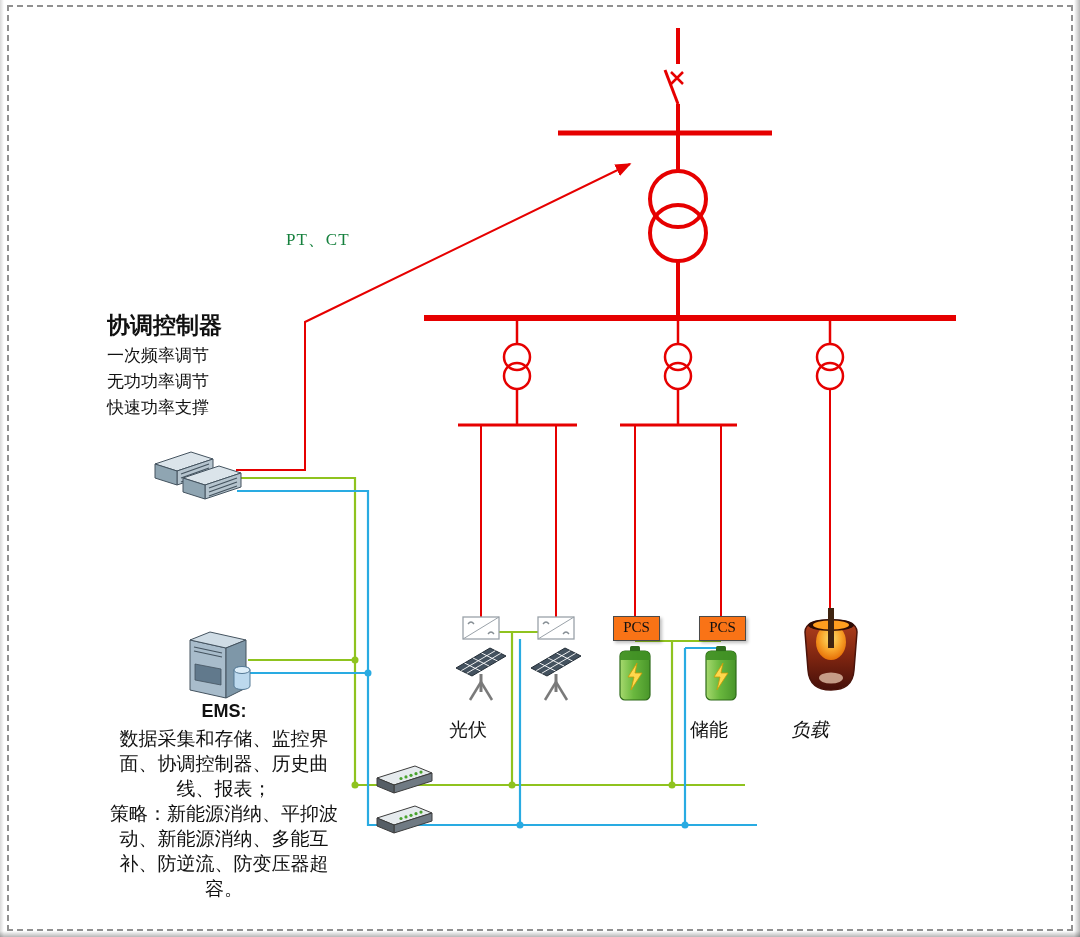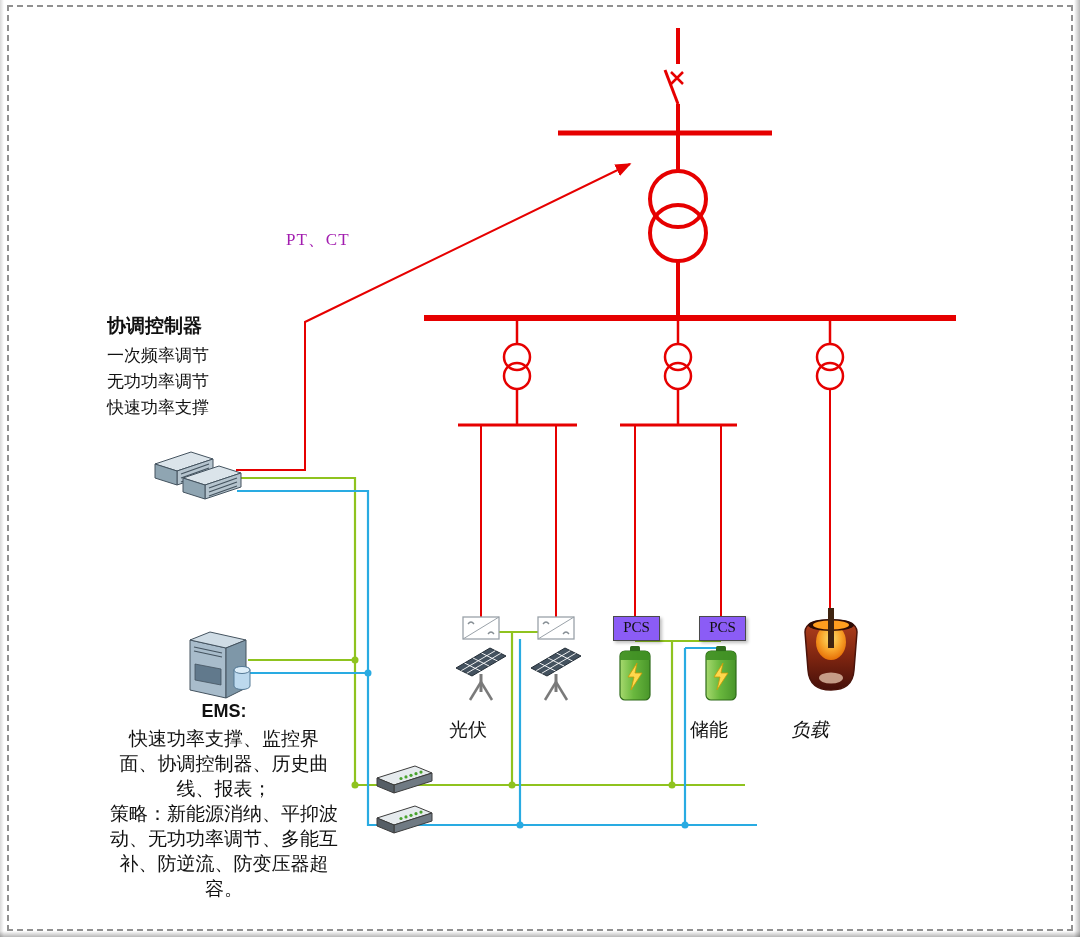--- a/index.html
+++ b/index.html
@@ -7,27 +7,27 @@
        font-family:"Liberation Serif","DejaVu Serif",serif;color:#111;overflow:hidden;}
   .page-border{position:absolute;left:7px;top:5px;width:1062px;height:922px;
                border:2px dashed #909090;pointer-events:none;}
   .edge-right{position:absolute;right:0;top:0;width:6px;height:100%;
               background:linear-gradient(to right,rgba(0,0,0,0),rgba(0,0,0,0.28));}
   .edge-bottom{position:absolute;left:0;bottom:0;width:100%;height:6px;
                background:linear-gradient(to bottom,rgba(0,0,0,0),rgba(0,0,0,0.28));}
   .edge-left{position:absolute;left:0;top:0;width:4px;height:100%;
              background:linear-gradient(to left,rgba(0,0,0,0),rgba(0,0,0,0.15));}
   svg.canvas{position:absolute;left:0;top:0;}
-  .ptct-label{position:absolute;left:286px;top:228px;font-size:17px;color:#a21caf;letter-spacing:1px;}
+  .ptct-label{position:absolute;left:286px;top:228px;font-size:17px;color:#15803d;letter-spacing:1px;}
   .controller-block{position:absolute;left:107px;top:313px;font-size:17px;line-height:26px;}
-  .controller-title{font-weight:bold;margin-bottom:4px;font-size:19px;}
+  .controller-title{font-weight:bold;margin-bottom:4px;font-size:23px;}
   .ems-block{position:absolute;left:99px;top:699px;font-size:19px;line-height:25px;width:250px;text-align:center;}
   .ems-title{font-weight:bold;font-size:18px;font-family:"Liberation Sans","DejaVu Sans",sans-serif;margin-bottom:2px;}
   .equip-label{position:absolute;width:64px;text-align:left;font-size:19px;top:717px;}
-  .pcs-box{position:absolute;width:45px;height:23px;background:#8b5cf6;border:1px solid #4a4a4a;
+  .pcs-box{position:absolute;width:45px;height:23px;background:#f97316;border:1px solid #4a4a4a;
            box-shadow:2px 2px 3px rgba(0,0,0,0.25);font-size:15px;text-align:center;line-height:21px;}
 </style>
 </head>
 <body>
 
 <div class="page-border"></div>
 
 <svg class="canvas" width="1080" height="937" viewBox="0 0 1080 937">
   <defs>
     <marker id="arrowRed" viewBox="0 0 10 8" refX="9" refY="4" markerWidth="8" markerHeight="7" orient="auto">
@@ -228,25 +228,25 @@
 
 <div class="controller-block">
   <div class="controller-title">协调控制器</div>
   <div class="controller-line">一次频率调节</div>
   <div class="controller-line">无功功率调节</div>
   <div class="controller-line">快速功率支撑</div>
 </div>
 
 <div class="ems-block">
   <div class="ems-title">EMS:</div>
-  <div class="ems-line">快速功率支撑、监控界</div>
+  <div class="ems-line">数据采集和存储、监控界</div>
   <div class="ems-line">面、协调控制器、历史曲</div>
   <div class="ems-line">线、报表；</div>
   <div class="ems-line">策略：新能源消纳、平抑波</div>
-  <div class="ems-line">动、无功功率调节、多能互</div>
+  <div class="ems-line">动、新能源消纳、多能互</div>
   <div class="ems-line">补、防逆流、防变压器超</div>
   <div class="ems-line">容。</div>
 </div>
 
 <div class="pcs-box" style="left:613px;top:616px;">
   <span>PCS</span>
 </div>
 <div class="pcs-box" style="left:699px;top:616px;">
   <span>PCS</span>
 </div>

